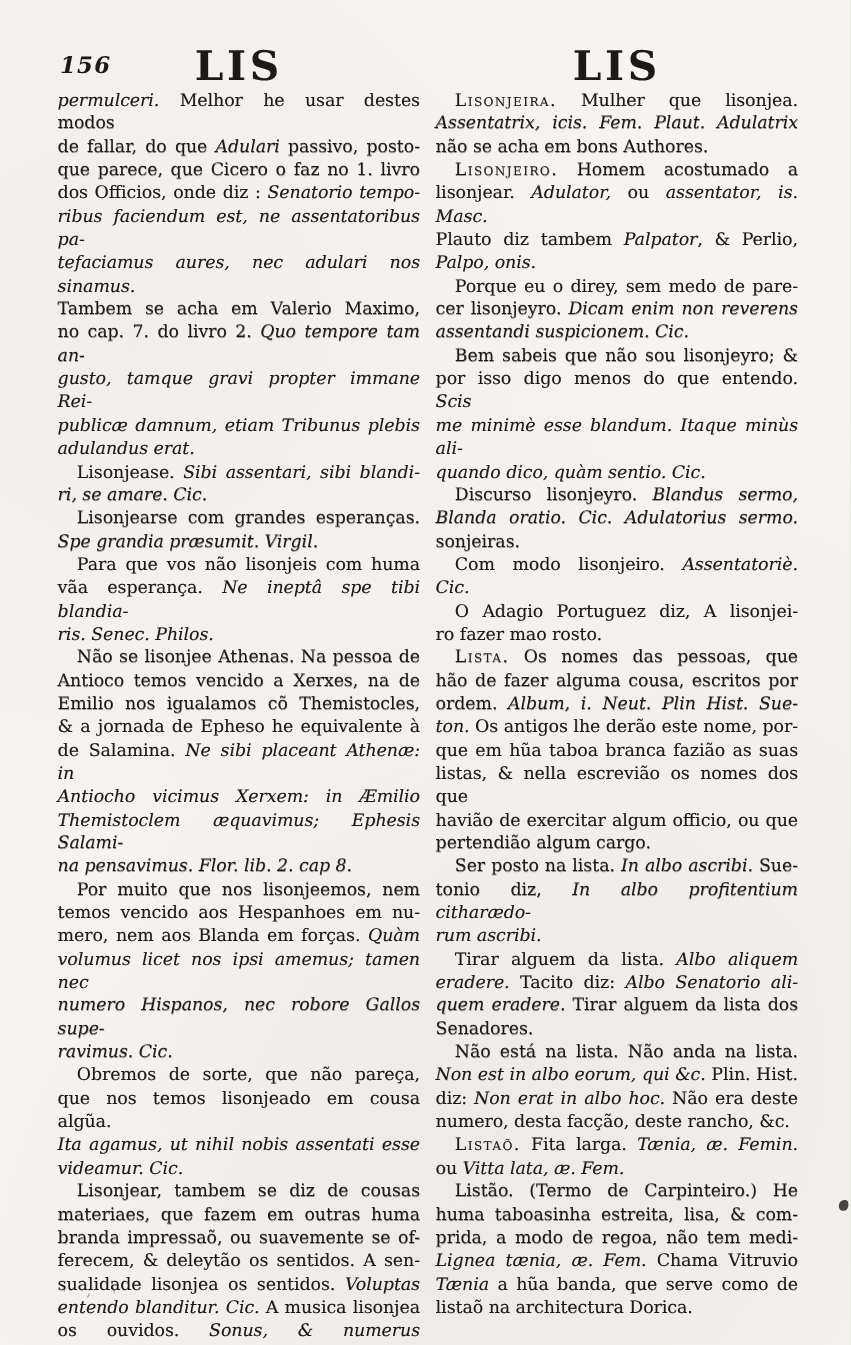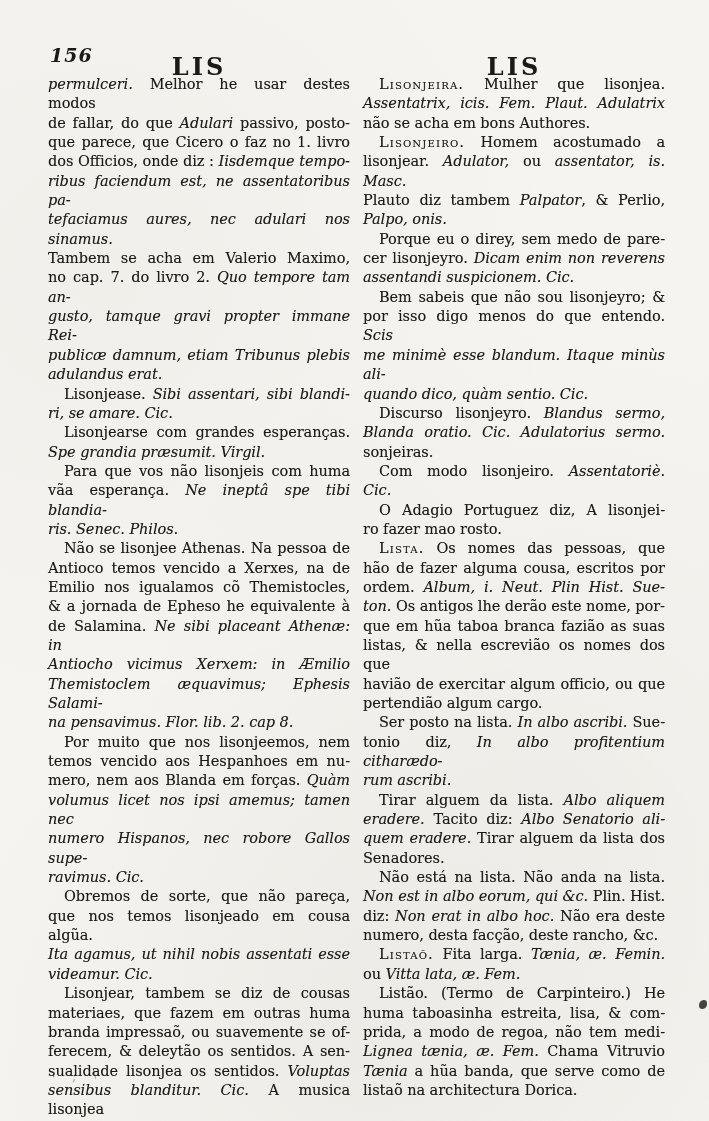--- a/index.html
+++ b/index.html
@@ -16,22 +16,22 @@
       radial-gradient(circle at 80% 70%, rgba(90,80,60,0.035), transparent 50%),
       radial-gradient(circle at 50% 95%, rgba(60,55,40,0.04), transparent 40%);
     color:#1c1a17;
   }
   .header{position:absolute;top:36px;left:0;width:563px;height:34px;}
   .page-number{
     position:absolute;left:50px;top:8px;
     font-size:19px;font-weight:bold;font-style:italic;letter-spacing:1px;
   }
   .running-title{
-    position:absolute;top:16px;width:302px;text-align:center;
-    font-size:24px;font-weight:bold;letter-spacing:3px;
+    position:absolute;top:0;width:302px;text-align:center;
+    font-size:34px;font-weight:bold;letter-spacing:3px;
   }
   .rt-left{left:48px;}
   .rt-right{left:363px;}
   .cols{
     position:absolute;top:75px;left:48px;width:617px;
     display:flex;gap:13px;
   }
   .col{
     width:302px;
     font-size:14.4px;line-height:19.35px;
@@ -65,21 +65,21 @@
   <div class="header">
     <span class="page-number">156</span>
     <span class="running-title rt-left">LIS</span>
     <span class="running-title rt-right">LIS</span>
   </div>
   <div class="cols">
     <div class="col" id="col-left">
         <div class="line"><span class="it">permulceri.</span><span class="rm"> Melhor he usar destes modos</span></div>
         <div class="line"><span class="rm">de fallar, do que </span><span class="it">Adulari</span><span class="rm"> passivo, posto-</span></div>
         <div class="line"><span class="rm">que parece, que Cicero o faz no 1. livro</span></div>
-        <div class="line"><span class="rm">dos Officios, onde diz : </span><span class="it">Iisdemque tempo-</span></div>
+        <div class="line"><span class="rm">dos Officios, onde diz : </span><span class="it">Senatorio tempo-</span></div>
         <div class="line"><span class="it">ribus faciendum est, ne assentatoribus pa-</span></div>
         <div class="line"><span class="it">tefaciamus aures, nec adulari nos sinamus.</span></div>
         <div class="line"><span class="rm">Tambem se acha em Valerio Maximo,</span></div>
         <div class="line"><span class="rm">no cap. 7. do livro 2. </span><span class="it">Quo tempore tam an-</span></div>
         <div class="line"><span class="it">gusto, tamque gravi propter immane Rei-</span></div>
         <div class="line"><span class="it">publicæ damnum, etiam Tribunus plebis</span></div>
         <div class="line last"><span class="it">adulandus erat.</span></div>
         <div class="line ind1"><span class="rm">Lisonjease. </span><span class="it">Sibi assentari, sibi blandi-</span></div>
         <div class="line last"><span class="it">ri, se amare. Cic.</span></div>
         <div class="line ind1"><span class="rm">Lisonjearse com grandes esperanças.</span></div>
@@ -103,21 +103,21 @@
         <div class="line last"><span class="it">ravimus. Cic.</span></div>
         <div class="line ind1"><span class="rm">Obremos de sorte, que não pareça,</span></div>
         <div class="line"><span class="rm">que nos temos lisonjeado em cousa algũa.</span></div>
         <div class="line"><span class="it">Ita agamus, ut nihil nobis assentati esse</span></div>
         <div class="line last"><span class="it">videamur. Cic.</span></div>
         <div class="line ind1"><span class="rm">Lisonjear, tambem se diz de cousas</span></div>
         <div class="line"><span class="rm">materiaes, que fazem em outras huma</span></div>
         <div class="line"><span class="rm">branda impressaõ, ou suavemente se of-</span></div>
         <div class="line"><span class="rm">ferecem, &amp; deleytão os sentidos. A sen-</span></div>
         <div class="line"><span class="rm">sualidade lisonjea os sentidos. </span><span class="it">Voluptas</span></div>
-        <div class="line"><span class="it">sensibus blanditur. Cic.</span><span class="rm"> A musica lisonjea</span></div>
+        <div class="line"><span class="it">entendo blanditur. Cic.</span><span class="rm"> A musica lisonjea</span></div>
         <div class="line"><span class="rm">os ouvidos. </span><span class="it">Sonus, &amp; numerus permulcent</span></div>
       </div>
     <div class="col" id="col-right">
         <div class="line ind1"><span class="sc">Lisonjeira.</span><span class="rm"> Mulher que lisonjea.</span></div>
         <div class="line"><span class="it">Assentatrix, icis. Fem. Plaut. Adulatrix</span></div>
         <div class="line last"><span class="rm">não se acha em bons Authores.</span></div>
         <div class="line ind1"><span class="sc">Lisonjeiro.</span><span class="rm"> Homem acostumado a</span></div>
         <div class="line"><span class="rm">lisonjear. </span><span class="it">Adulator,</span><span class="rm"> ou </span><span class="it">assentator, is. Masc.</span></div>
         <div class="line"><span class="rm">Plauto diz tambem </span><span class="it">Palpator</span><span class="rm">, &amp; Perlio,</span></div>
         <div class="line last"><span class="it">Palpo, onis.</span></div>

